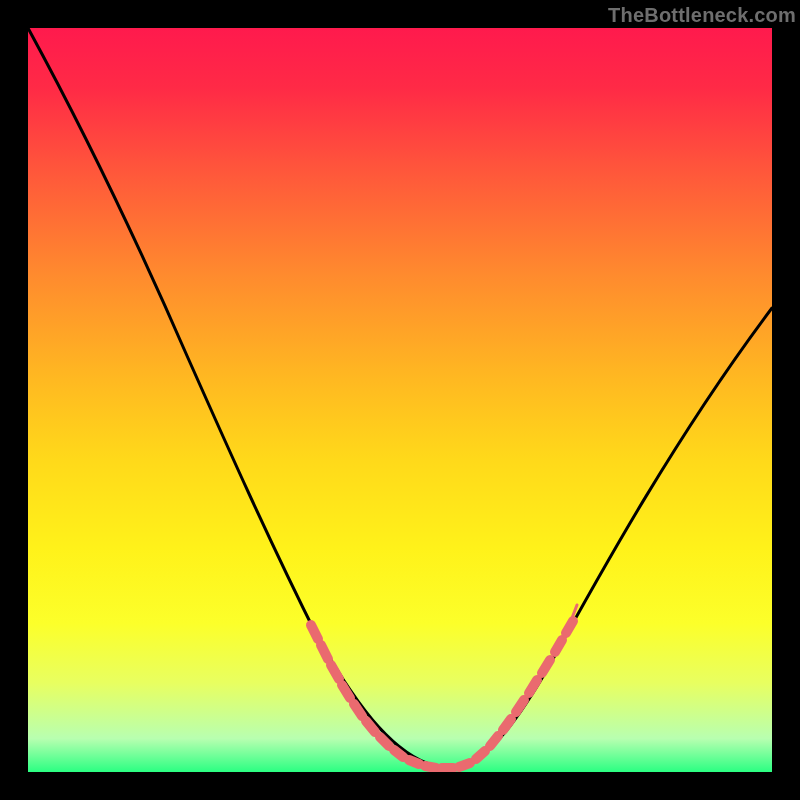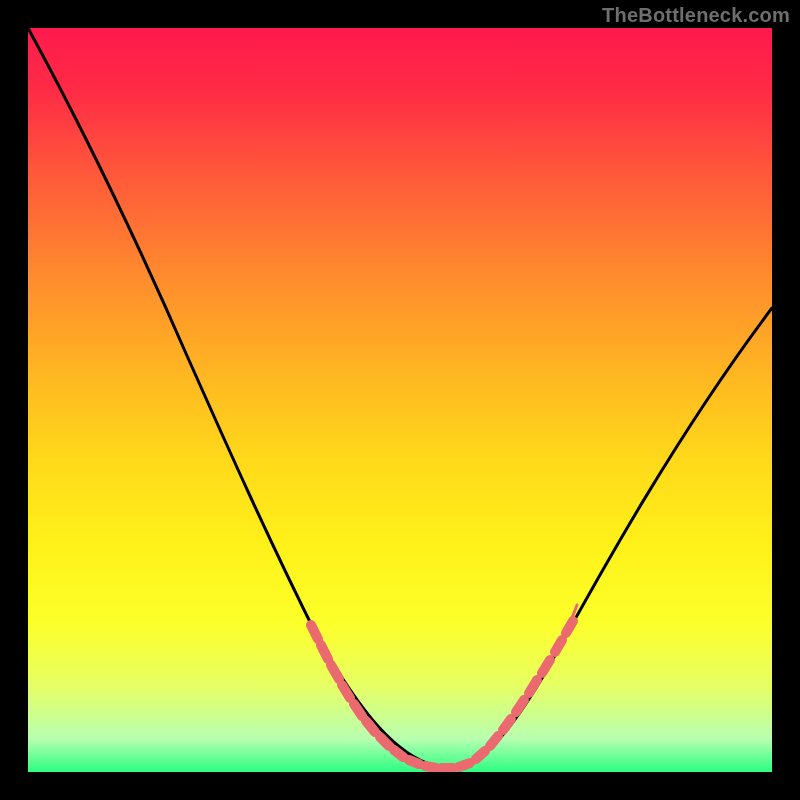--- a/index.html
+++ b/index.html
@@ -27,21 +27,21 @@
       #fff21a 70%,
       #fcff2a 80%,
       #e8ff60 88%,
       #b8ffb0 95.5%,
       #2bff82 100%
     );
   }
   .watermark {
     position: absolute;
     top: 4px;
-    right: 10px;
+    right: 4px;
     color: #6e6e6e;
     font-size: 20px;
     font-weight: 600;
     letter-spacing: 0.2px;
     user-select: none;
   }
   svg.overlay {
     position: absolute;
     left: 0;
     top: 0;

